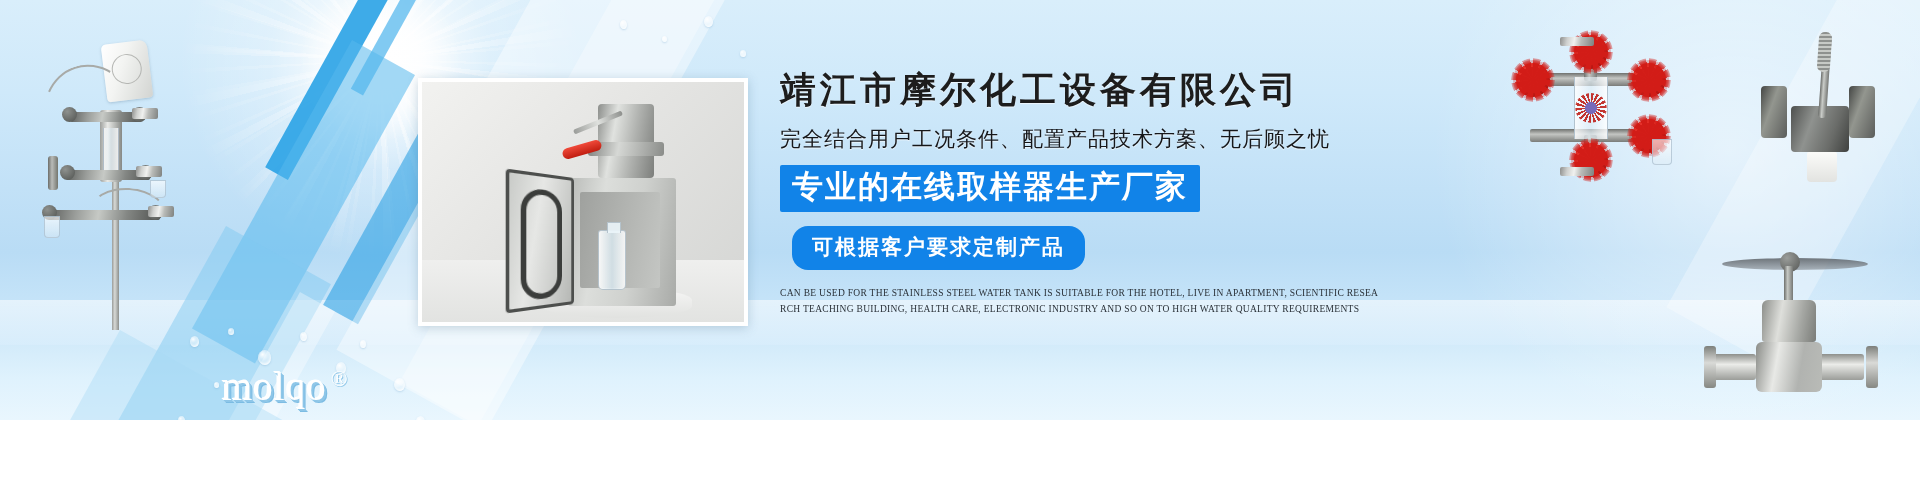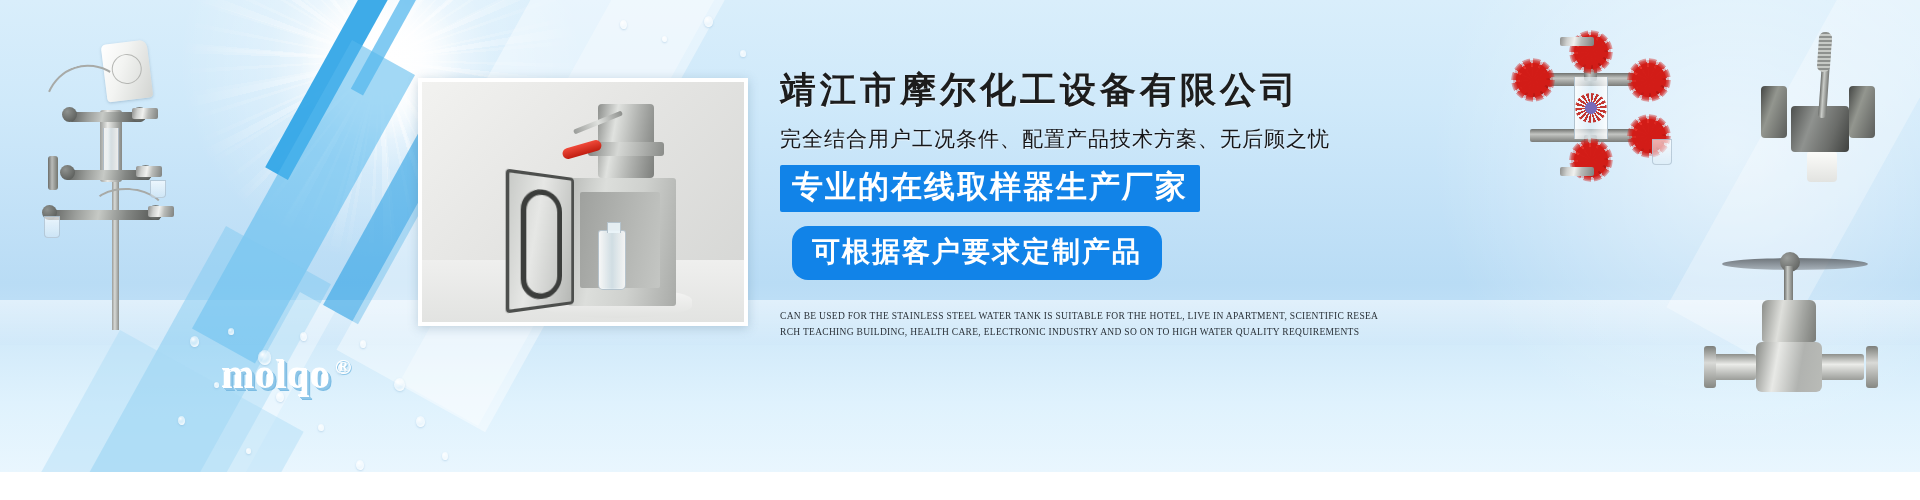--- a/index.html
+++ b/index.html
@@ -6,21 +6,21 @@
   html, body {
     width: 1920px; height: 500px;
     overflow: hidden;
     font-family: "Liberation Sans", sans-serif;
     background: #ffffff;
   }
 
   #banner {
     position: relative;
     width: 1920px;
-    height: 472px;
+    height: 420px;
     overflow: hidden;
     background: linear-gradient(165deg, #dff0fb 0%, #cfe7f8 32%, #bfdff5 62%, #d8edfb 100%);
   }
 
   
   .bg-base {
     position: absolute; inset: 0;
     background: linear-gradient(180deg,
         #d9eefb 0%,
         #cfe9fa 22%,
@@ -384,41 +384,41 @@
   #custom-pill {
     display: inline-block;
     margin-top: 14px; margin-left: 12px;
     background: #1183e8;
     border-radius: 16px;
     padding: 7px 20px 9px 20px;
   }
   #custom-pill-text {
     font-family: "Liberation Sans", sans-serif;
     font-weight: bold;
-    font-size: 28px;
+    font-size: 21px;
     letter-spacing: 2px;
     color: #ffffff;
     white-space: nowrap;
   }
   #english-copy {
-    margin-top: 28px;
+    margin-top: 15px;
     width: 600px;
     font-family: "Liberation Serif", serif;
     font-size: 9.5px;
     line-height: 1.7;
     letter-spacing: 0.3px;
     color: #2a3138;
     word-break: break-all;
   }
 
   
   #brand-logo {
-    position: absolute; left: 222px; top: 352px;
+    position: absolute; left: 222px; top: 364px;
     font-family: "Liberation Serif", serif;
-    font-weight: bold;
+    font-weight: normal;
     font-size: 39px;
     letter-spacing: 1px;
     color: #ffffff;
     text-shadow:
       1px 1px 0 #8ec6e8,
       2px 2px 0 #8ec6e8,
       3px 3px 0 #7cbce3,
       -1px -1px 0 #ffffff;
   }
   #brand-logo .reg {

